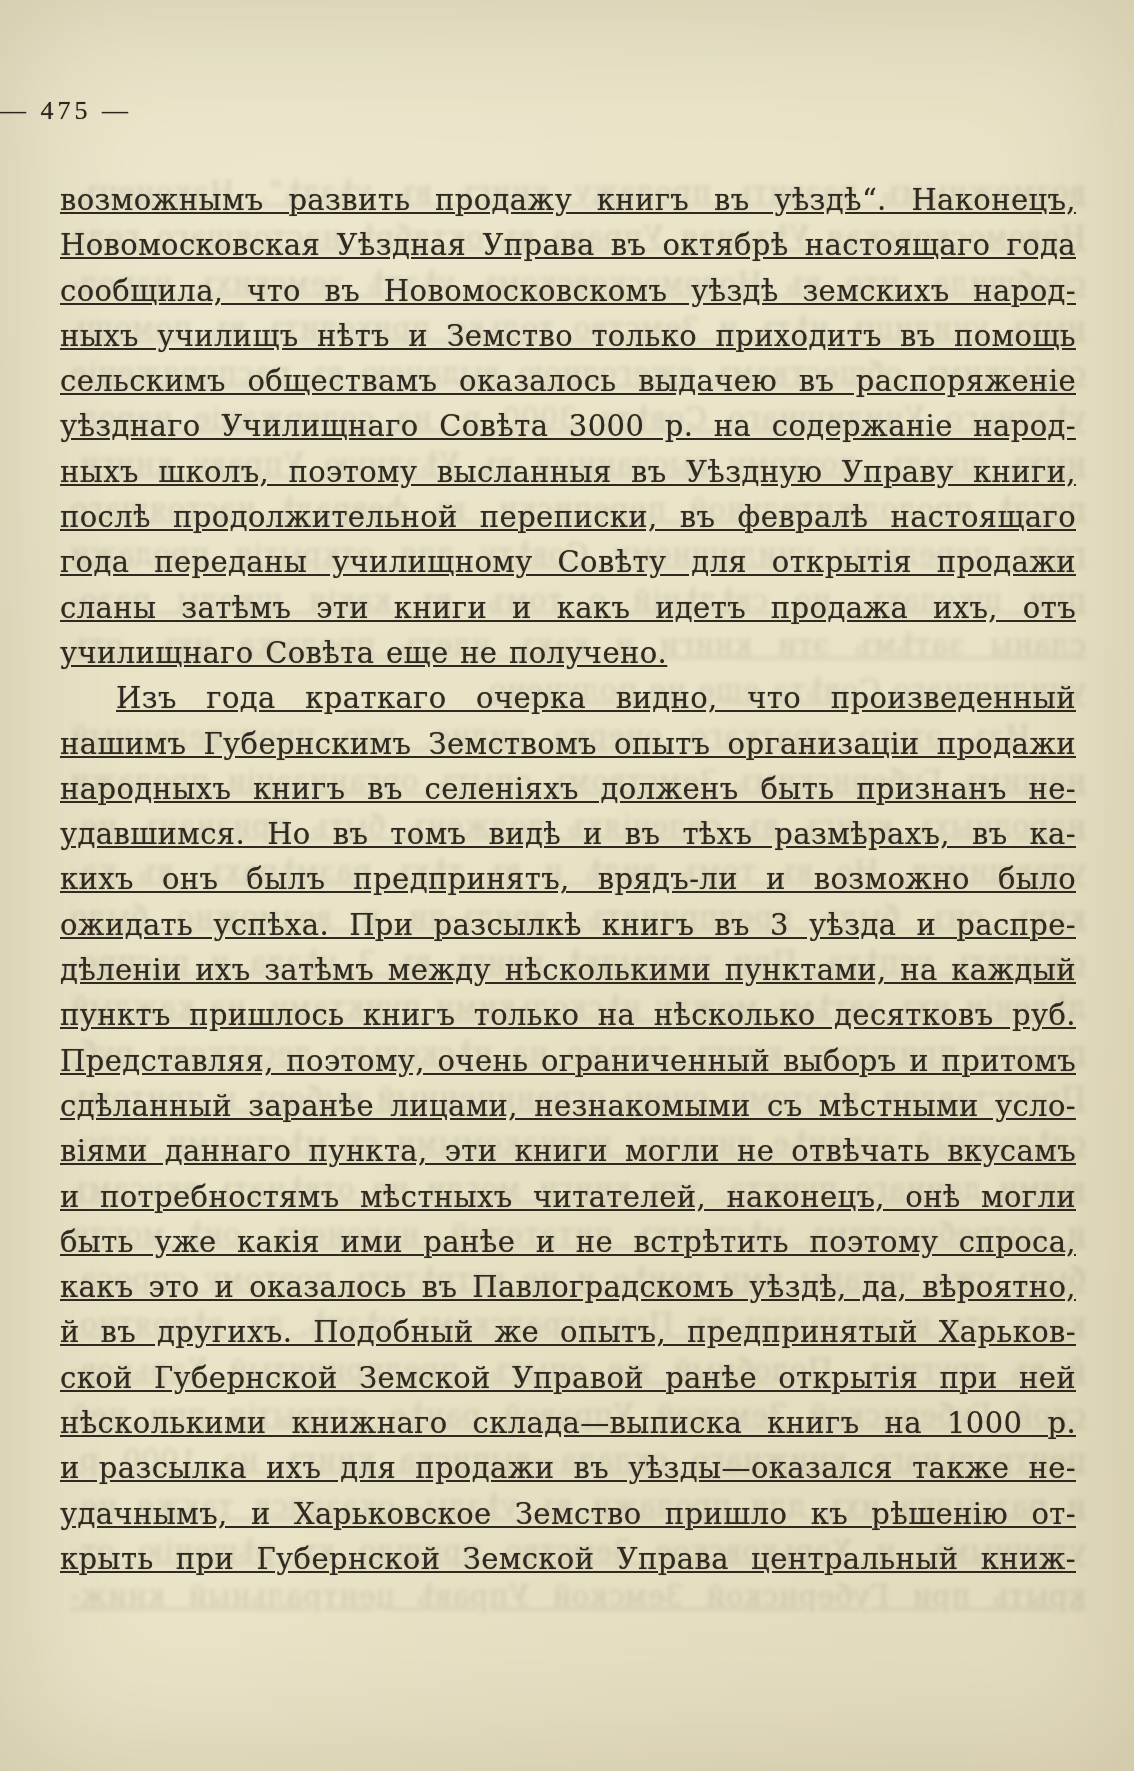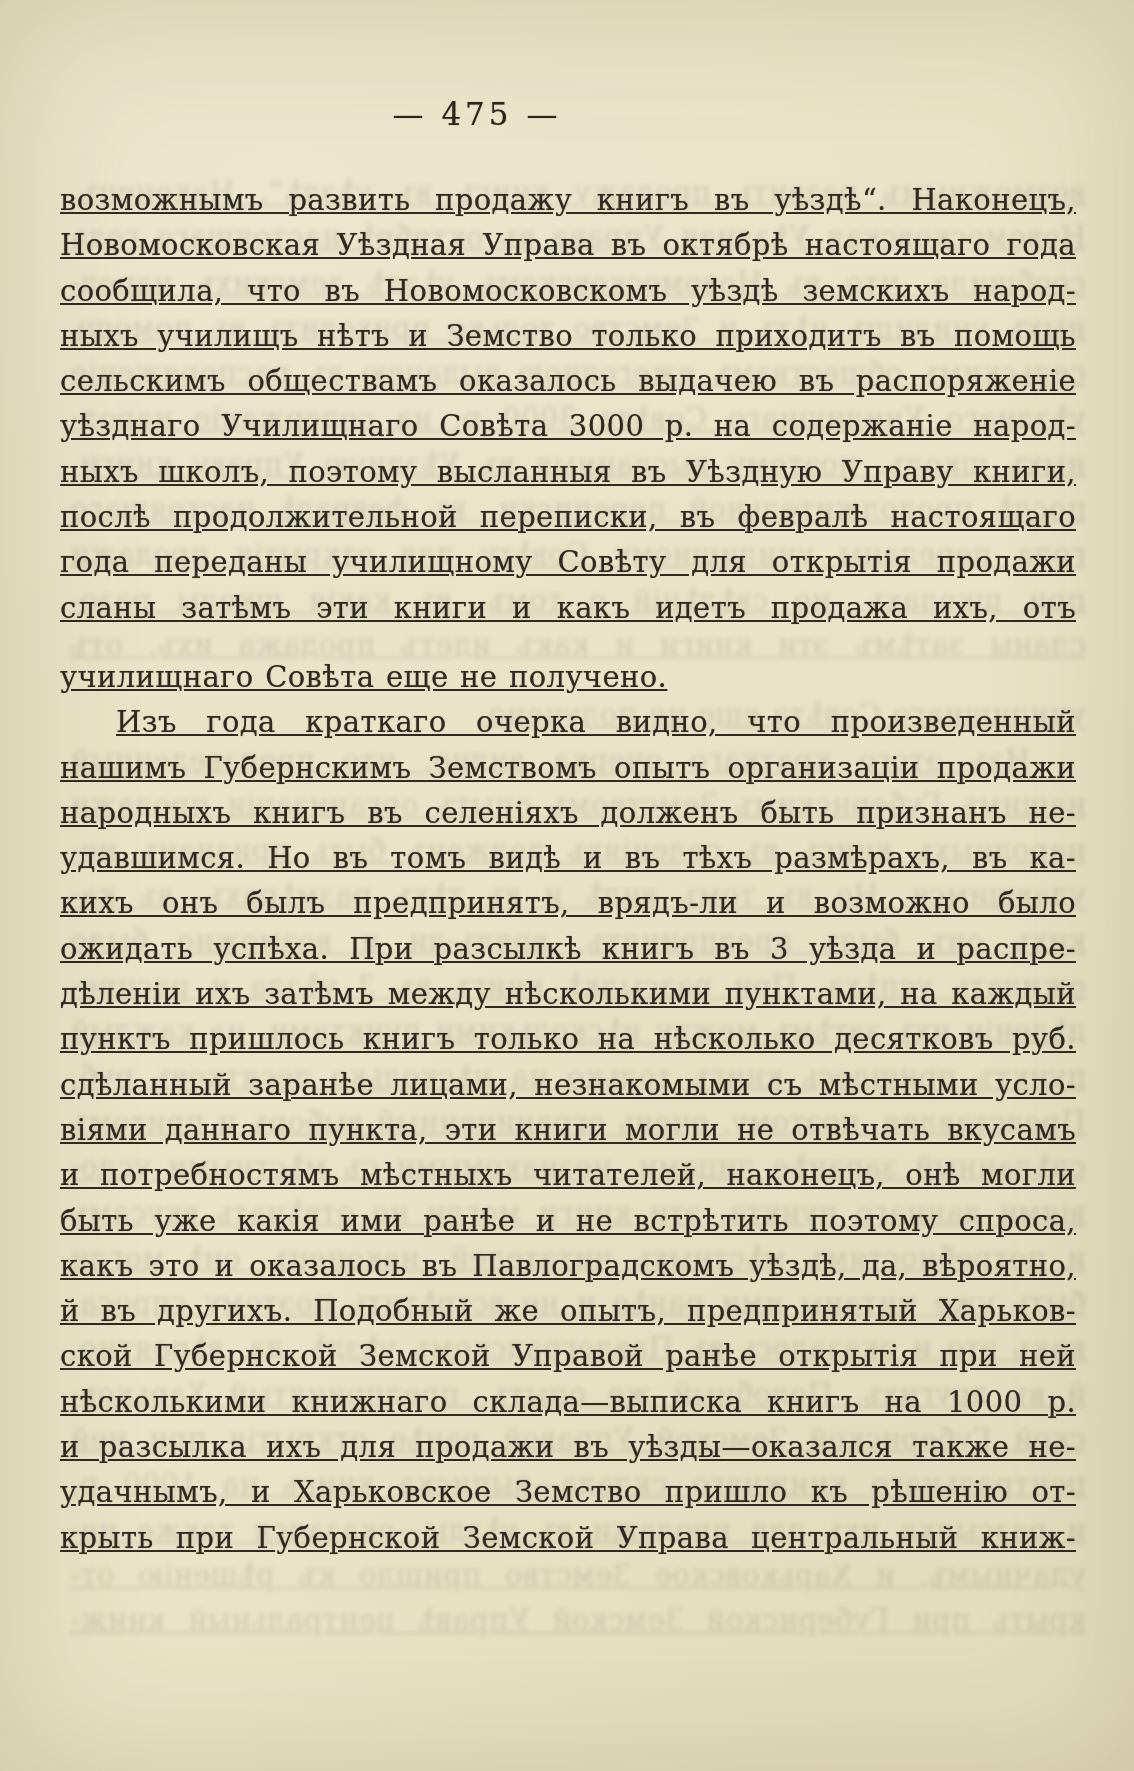--- a/index.html
+++ b/index.html
@@ -19,44 +19,44 @@
   }
   .page::after {
     content: "";
     position: absolute; inset: 0;
     box-shadow: inset 0 0 140px rgba(115,100,55,0.22);
     pointer-events: none;
   }
   .pageno {
     position: absolute;
     top: 96px; left: 0; width: 954px;
-    text-align: center;
-    font-size: 31px;
+    font-size: 26px;
     letter-spacing: 4px;
     color: #2c261d;
     text-shadow: 0 0 1px rgba(44,38,29,0.55);
+    font-family: Liberation Serif, serif;
   }
   .text-block {
     position: absolute;
     top: 178px; left: 60px; width: 1016px;
     font-size: 29px;
     letter-spacing: 0.4px;
     word-spacing: 2px;
     color: #2f2920;
     text-shadow: 0 0 1px rgba(47,41,32,0.5);
     text-decoration: underline;
   }
   .line {
     height: 45.3px;
     line-height: 45.3px;
     white-space: normal;
     text-align: justify;
     text-align-last: justify;
   }
-  .line.para-end { text-align-last: left; margin-top: 24px; }
+  .line.para-end { text-align-last: left; }
   .para.indent-first .line:first-child { text-indent: 56px; }
   
   .text-block.ghost {
     top: 170px; left: 70px;
     transform: scaleX(-1);
     filter: blur(2px);
     opacity: 0.20;
     color: #6e6a55;
     text-shadow: none;
     pointer-events: none;
@@ -130,20 +130,21 @@
 
     <section class="para indent-first">
       <div class="line">Изъ года краткаго очерка видно, что произведенный</div>
       <div class="line">нашимъ Губернскимъ Земствомъ опытъ организаціи продажи</div>
       <div class="line">народныхъ книгъ въ селеніяхъ долженъ быть признанъ не-</div>
       <div class="line">удавшимся. Но въ томъ видѣ и въ тѣхъ размѣрахъ, въ ка-</div>
       <div class="line">кихъ онъ былъ предпринятъ, врядъ-ли и возможно было</div>
       <div class="line">ожидать успѣха. При разсылкѣ книгъ въ 3 уѣзда и распре-</div>
       <div class="line">дѣленіи ихъ затѣмъ между нѣсколькими пунктами, на каждый</div>
       <div class="line">пунктъ пришлось книгъ только на нѣсколько десятковъ руб.</div>
+      <div class="line">Представляя, поэтому, очень ограниченный выборъ и притомъ</div>
       <div class="line">сдѣланный заранѣе лицами, незнакомыми съ мѣстными усло-</div>
       <div class="line">віями даннаго пункта, эти книги могли не отвѣчать вкусамъ</div>
       <div class="line">и потребностямъ мѣстныхъ читателей, наконецъ, онѣ могли</div>
       <div class="line">быть уже какія ими ранѣе и не встрѣтить поэтому спроса,</div>
       <div class="line">какъ это и оказалось въ Павлоградскомъ уѣздѣ, да, вѣроятно,</div>
       <div class="line">й въ другихъ. Подобный же опытъ, предпринятый Харьков-</div>
       <div class="line">ской Губернской Земской Управой ранѣе открытія при ней</div>
       <div class="line">нѣсколькими книжнаго склада—выписка книгъ на 1000 р.</div>
       <div class="line">и разсылка ихъ для продажи въ уѣзды—оказался также не-</div>
       <div class="line">удачнымъ, и Харьковское Земство пришло къ рѣшенію от-</div>

